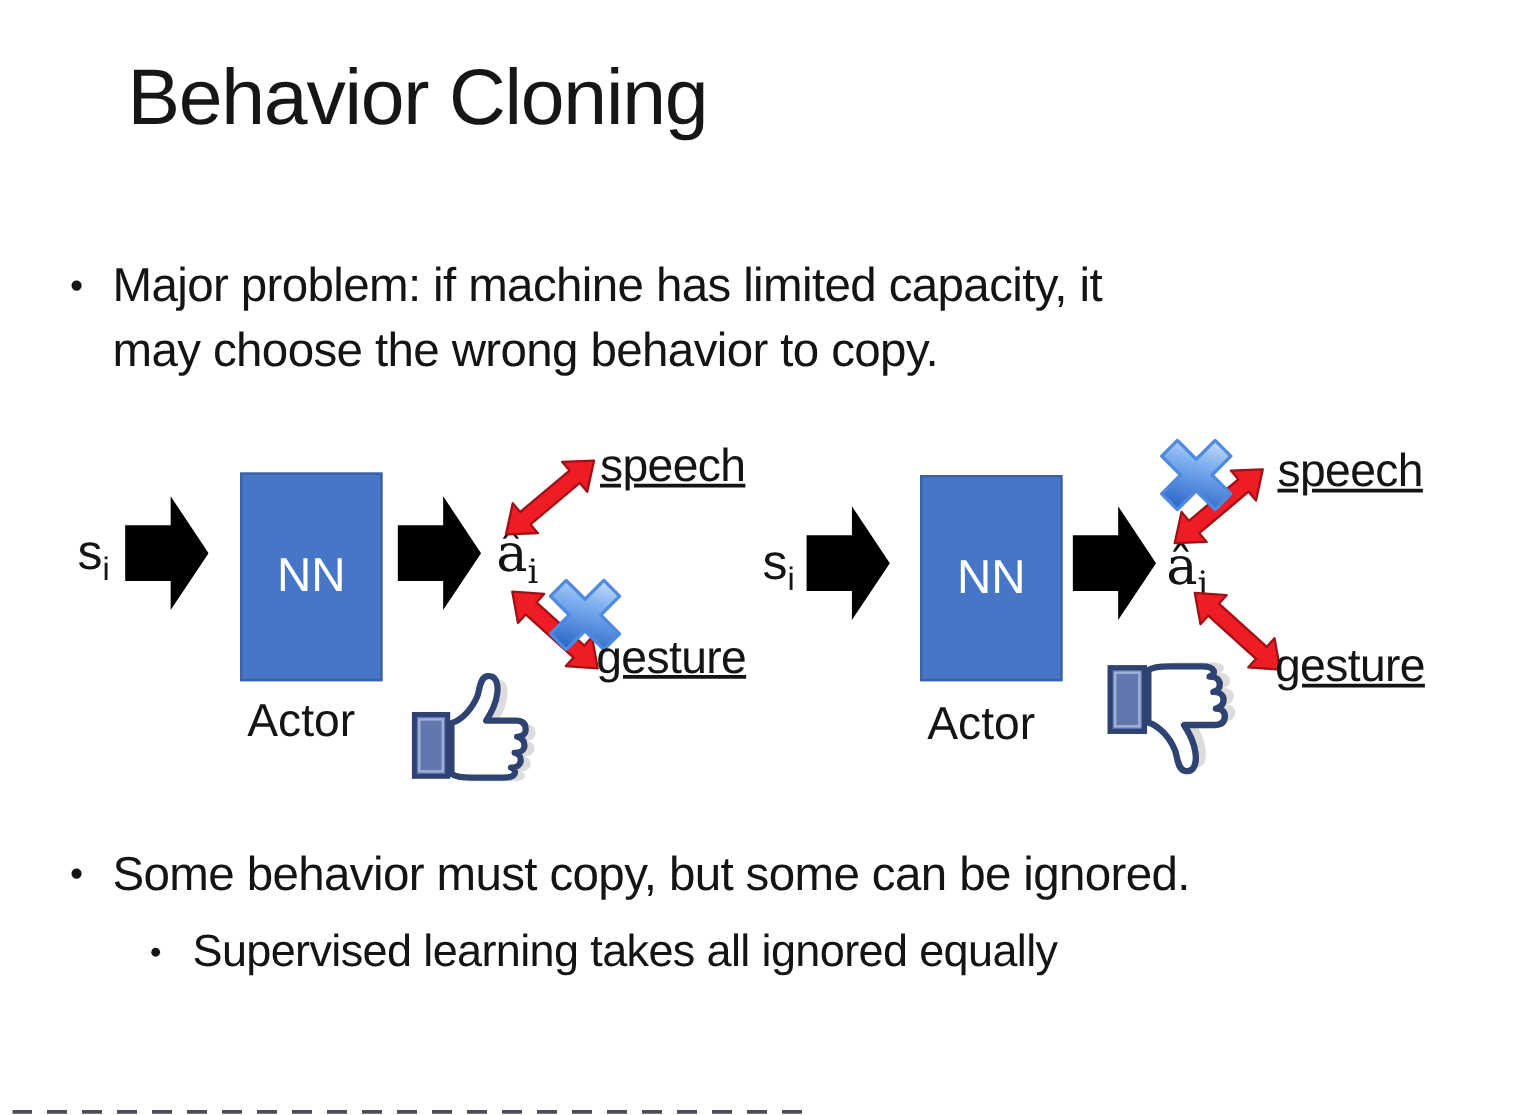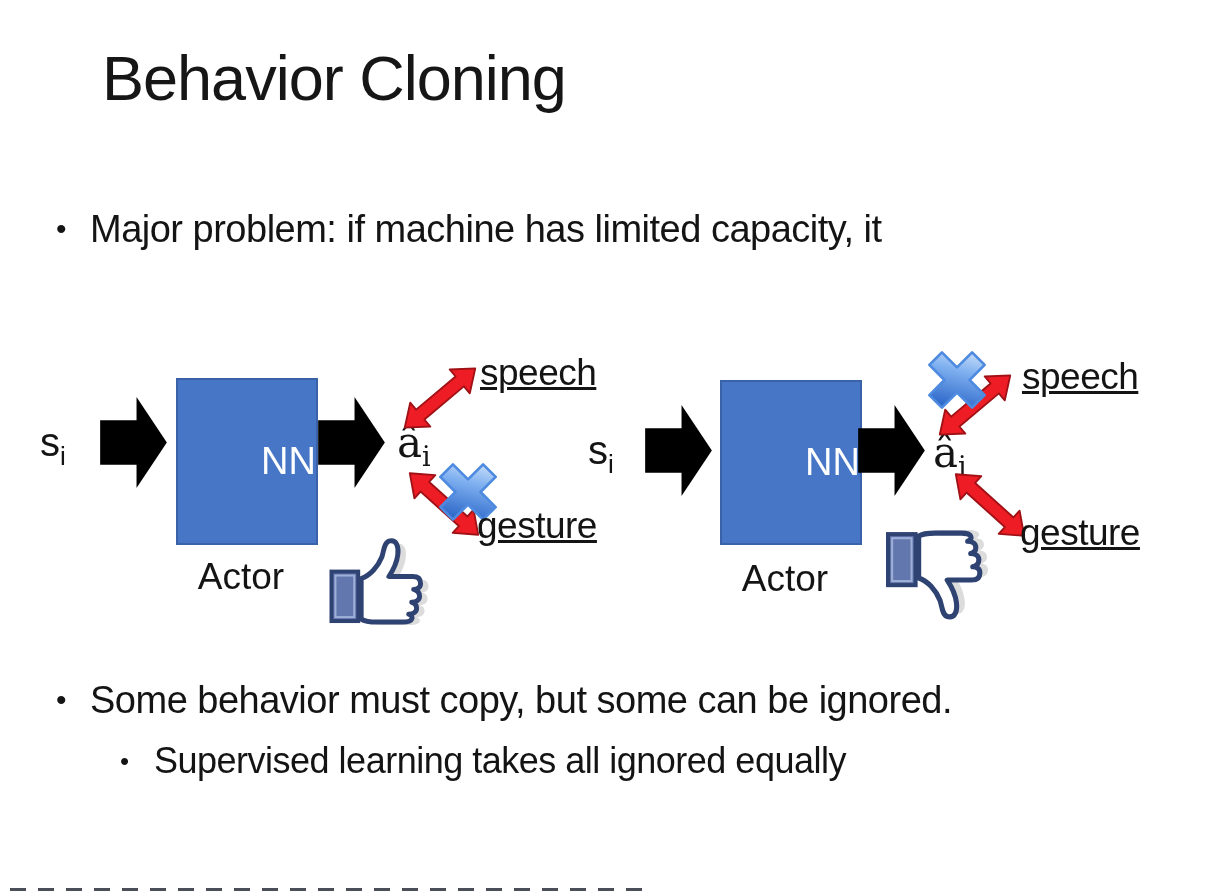--- a/index.html
+++ b/index.html
@@ -14,28 +14,28 @@
   .bullet-row{display:flex;align-items:flex-start;}
   .bullet-dot{width:34px;flex:0 0 34px;font-size:30px;line-height:52px;text-align:left;padding-left:4px;}
   .bullet-text{font-size:38px;line-height:52px;letter-spacing:-0.5px;}
   .bullet1{left:52px;top:203px;width:1080px;}
   .bullet2{left:52px;top:674px;width:1140px;}
   .bullet3{left:116px;top:737px;width:1050px;}
   .bullet3 .bullet-dot{line-height:48px;font-size:26px;}
   .bullet3 .bullet-text{font-size:36px;line-height:48px;}
 
   .nn-box{
-    width:142px;background:#4876C6;border:2px solid #3A62A8;box-sizing:border-box;
-    display:flex;align-items:center;justify-content:flex-end;
-    color:#ffffff;font-size:38px;
+    width:114px;background:#4876C6;border:2px solid #3A62A8;box-sizing:border-box;
+    display:flex;align-items:center;justify-content:center;
+    color:#ffffff;font-size:38px;margin-left:16px;
   }
   .nn-box-left{left:176px;top:378px;height:167px;}
   .nn-box-right{left:720px;top:380px;height:165px;}
   .actor-label{width:130px;text-align:center;font-size:37px;}
-  .io-label{font-size:40px;}
+  .io-label{font-size:40px;margin-left:22px;}
   .io-label sub{font-size:26px;}
   .ahat{font-family:"DejaVu Serif", serif;font-size:42px;}
   .ahat sub{font-size:27px;}
   .action-label{font-size:37px;letter-spacing:-0.5px;text-decoration:underline;}
   .bottom-artifact{
     left:10px;top:888px;width:640px;height:3px;
     background:repeating-linear-gradient(90deg,#2a2f3a 0 16px,transparent 16px 28px);
     opacity:0.85;
   }
 </style>
@@ -60,20 +60,21 @@
     </g>
   </defs>
 </svg>
 
 <div class="abs slide-title">Behavior Cloning</div>
 
 <div class="abs bullet-row bullet1">
   <div class="bullet-dot">•</div>
   <div>
     <div class="bullet-text">Major problem: if machine has limited capacity, it</div>
+    <div class="bullet-text">may choose the wrong behavior to copy.</div>
   </div>
 </div>
 
 <div class="abs io-label" style="left:40px;top:420px;"><span>s</span><sub>i</sub></div>
 
 <svg class="abs" style="left:100px;top:395px;" width="67" height="95" viewBox="0 0 66 94">
     <use href="#blockarrow"></use>
   </svg>
 
 <div class="abs nn-box nn-box-left">

